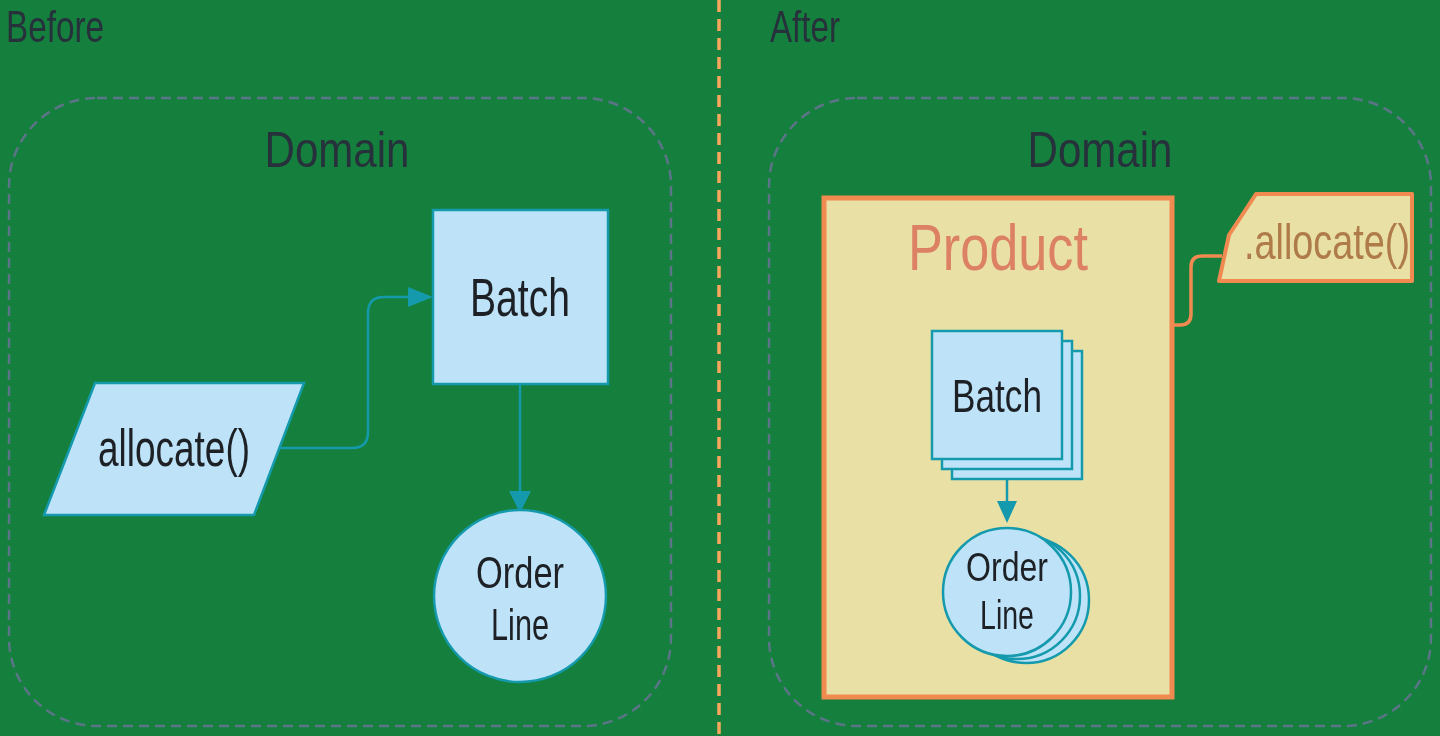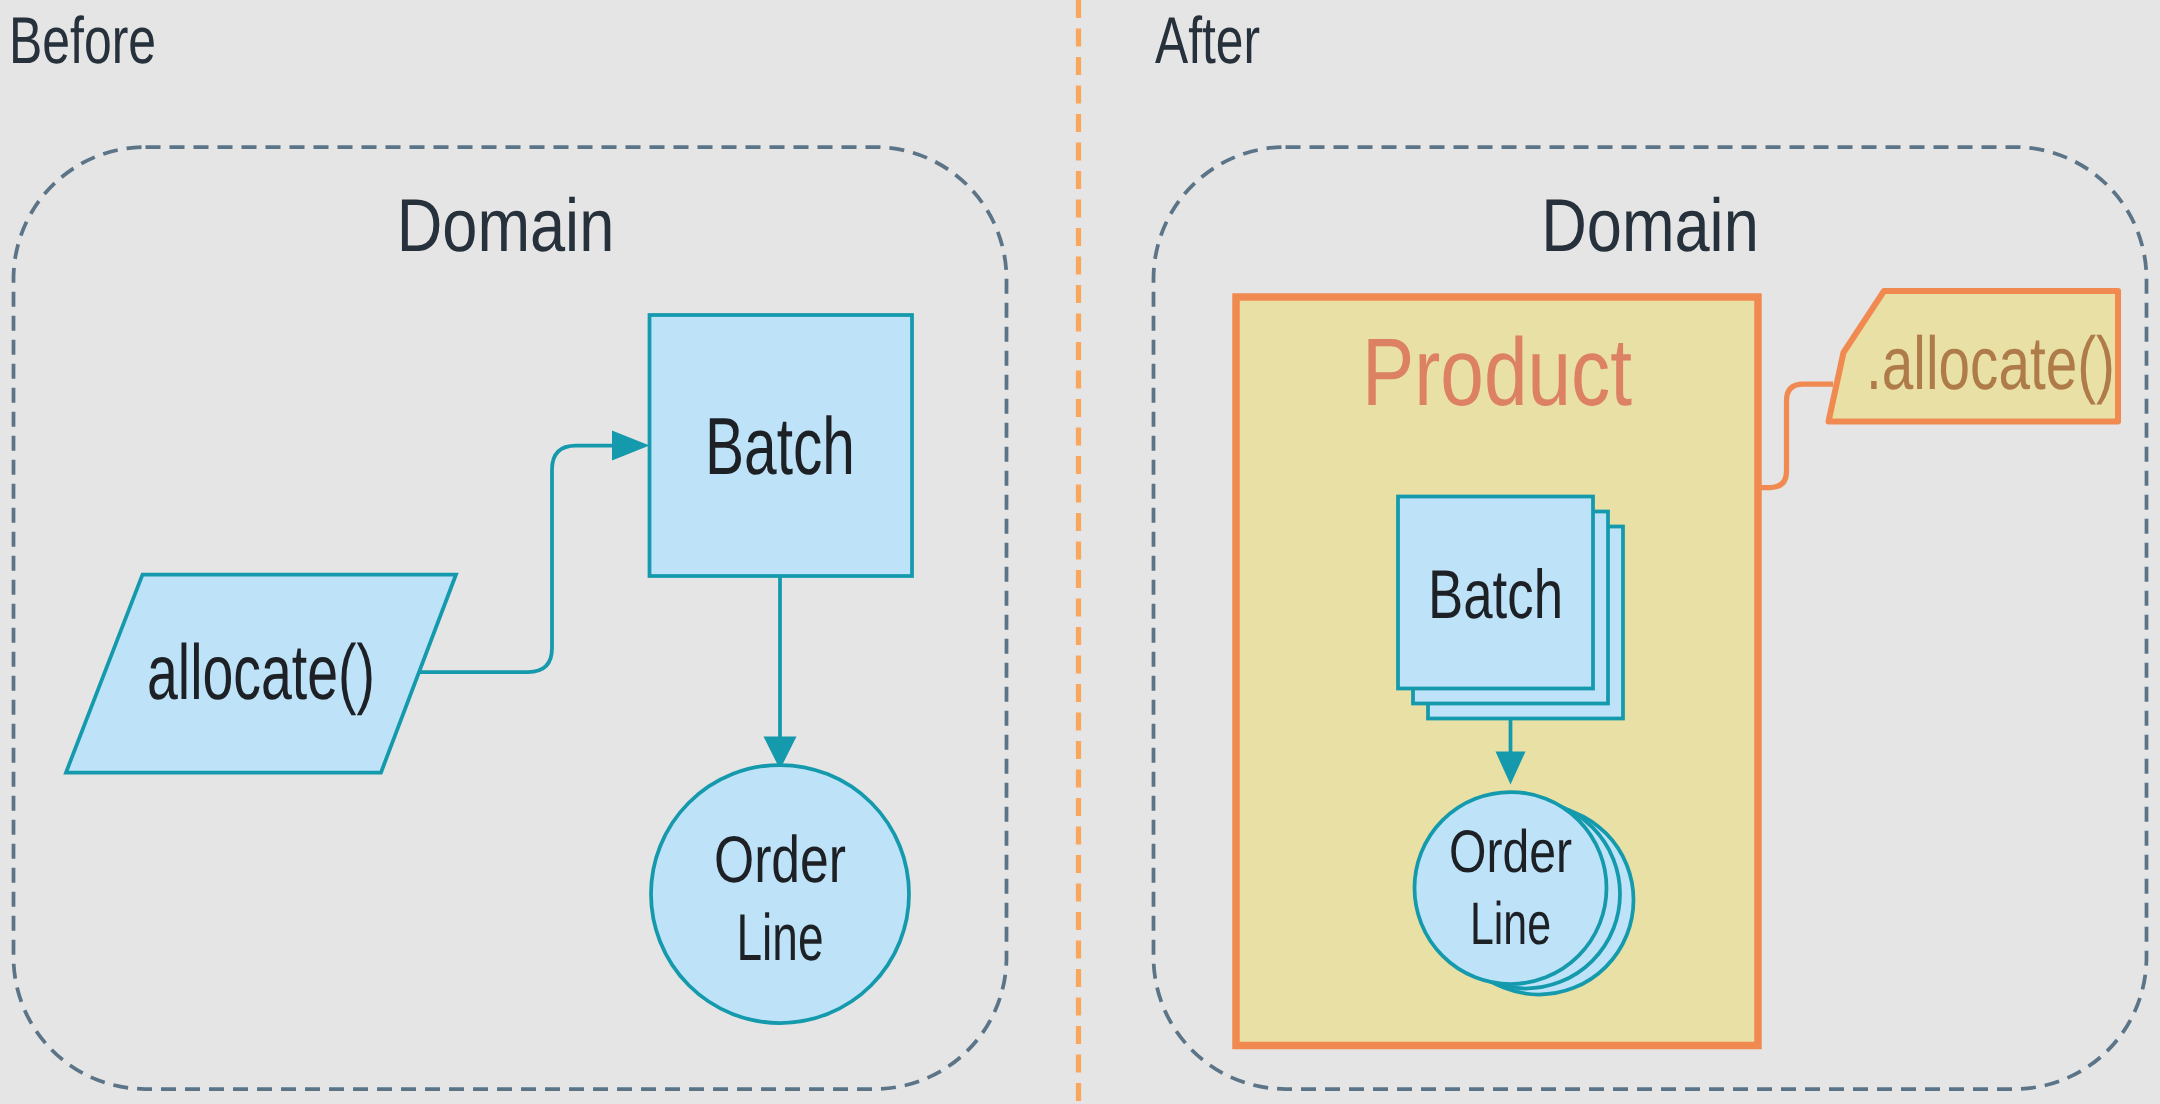--- a/index.html
+++ b/index.html
@@ -1,16 +1,16 @@
 <!DOCTYPE html>
 <html style="--node-fill: #bee3f8; --node-stroke: #149aac; --node-text: #1d2126; --title-text: #26313b; --domain-border: #5b7487; --divider: #f8a75d; --product-fill: #e9e0a6; --product-border: #f08a51; --product-text: #dc8164; --tag-text: #ae7b49;"><head>
 <meta charset="utf-8">
 <style>
   html,body{margin:0;padding:0;background:#ffffff;}
-  .stage{position:relative;width:1440px;height:736px;background:#e5e5e5;overflow:hidden;
+  .stage{position:relative;width:1440px;height:736px;background:#15803d;overflow:hidden;
          font-family:"Liberation Sans",sans-serif;}
   svg{display:block}
   text{font-family:"Liberation Sans",sans-serif;}
 
   .domain-box{fill:none;stroke:var(--domain-border);stroke-width:2.5;stroke-dasharray:10 6;}
   .divider{fill:none;stroke:var(--divider);stroke-width:3.5;stroke-dasharray:12 7;}
   .blue-node{fill:var(--node-fill);stroke:var(--node-stroke);stroke-width:2.5;}
   .teal-line{fill:none;stroke:var(--node-stroke);stroke-width:2.5;}
   .teal-head{fill:var(--node-stroke);stroke:none;}
   .orange-box{fill:var(--product-fill);stroke:var(--product-border);stroke-width:5;}

